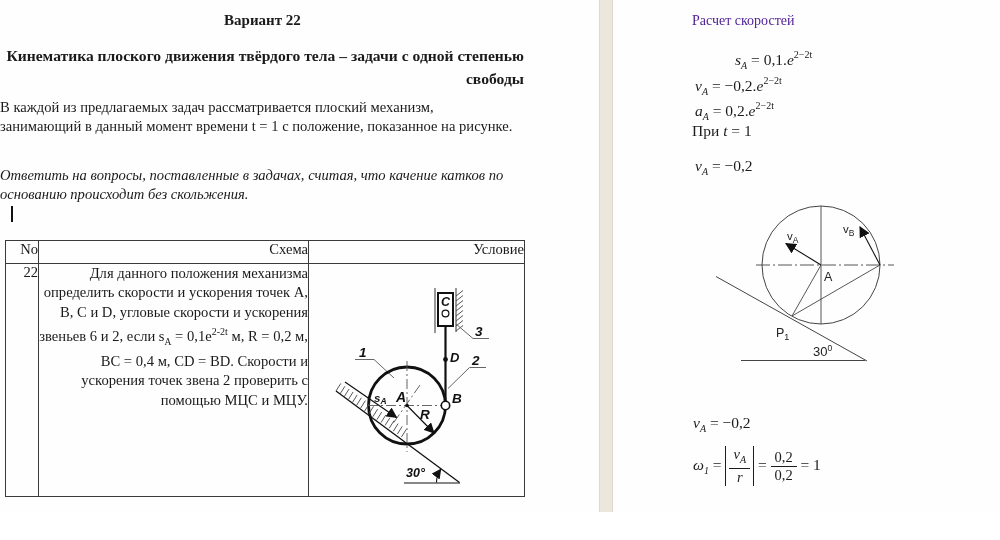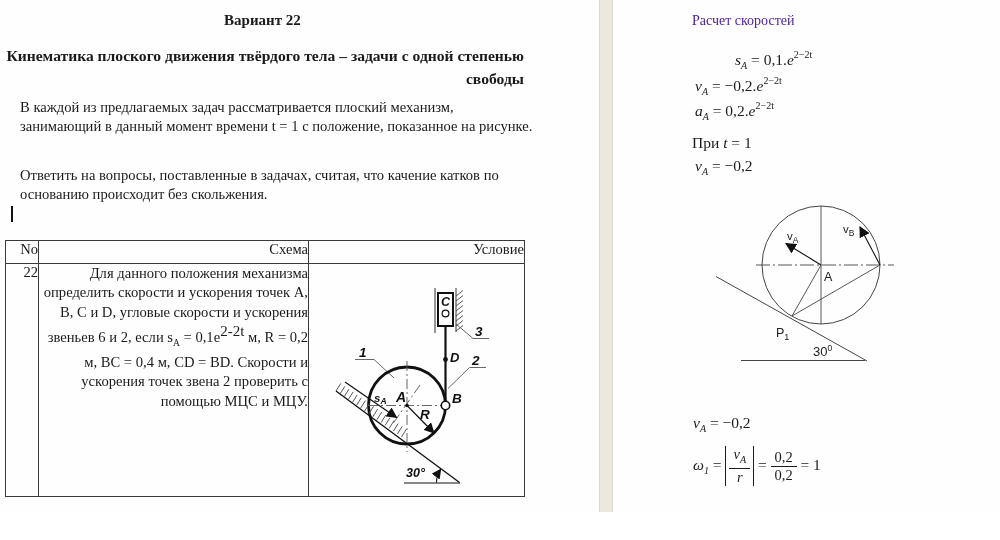--- a/index.html
+++ b/index.html
@@ -7,33 +7,33 @@
           font-family:"Liberation Serif",serif;color:#1a1a1a;}
   .page{position:absolute;top:0;height:540px;background:#fffefe;}
   .page-left{left:0;width:599px;}
   .page-right{left:613px;width:387px;}
   .divider{position:absolute;top:0;left:599px;width:14px;height:540px;background:#ebe7dc;
            border-left:1px solid #ddd8cb;border-right:1px solid #ddd8cb;box-sizing:border-box;}
   .variant{position:absolute;top:12px;left:0;width:525px;text-align:center;
            font-weight:bold;font-size:15px;}
   .doc-title{position:absolute;top:44px;left:4px;width:520px;text-align:right;
            font-weight:bold;font-size:15.6px;line-height:23px;}
-  .para{position:absolute;left:20px;width:514px;margin:0;font-size:14.6px;line-height:18.6px;}
+  .para{position:absolute;left:0;width:514px;margin:0;font-size:14.6px;line-height:18.6px;}
   .p1{top:98px;}
-  .p2{top:166px;}
+  .p2{top:166px;font-style:italic;}
   .cursor{position:absolute;left:11px;top:206px;width:1.5px;height:16px;background:#111;}
   table.task{position:absolute;left:5px;top:240px;border-collapse:collapse;table-layout:fixed;}
   table.task td,table.task th{border:1px solid #3a3a3a;font-weight:normal;font-size:14.6px;
            padding:0;vertical-align:top;box-sizing:border-box;text-align:right;}
   th.hc{height:23px;text-align:center;vertical-align:middle;}
   td.no-cell{text-align:center;padding-top:2px;}
   td.task-cell{padding:3px 4px 0 6px;line-height:19.3px;}
   td.scheme-cell{position:relative;}
   sub.tsub{font-size:9.5px;}
-  sup.tsup{font-size:15px;}
+  sup.tsup{font-size:10px;}
   
   .fx{position:absolute;white-space:nowrap;font-size:15.5px;color:#1c1c1c;}
   .head{position:absolute;font-size:14px;color:#4c1d95;}
   .it{font-style:italic;}
   .sb{font-size:10px;font-style:italic;vertical-align:-4px;}
   .sp{font-size:10px;vertical-align:7px;}
   .frac{display:inline-block;text-align:center;vertical-align:middle;font-size:14.5px;line-height:17px;}
   .frac .num{display:block;border-bottom:1px solid #1c1c1c;padding:0 4px;}
   .frac .den{display:block;padding:0 4px;}
   .abs{display:inline-block;border-left:1.2px solid #1c1c1c;border-right:1.2px solid #1c1c1c;
@@ -131,21 +131,21 @@
   </div>
 
   <div class="divider"></div>
 
   <div class="page page-right">
     <div class="head" style="left:79px;top:13px;">Расчет скоростей</div>
 
     <div class="fx" style="left:82px;top:49px;margin-left:40px;"><span class="it">s</span><span class="sb">A</span><span> = 0,1.</span><span class="it">e</span><span class="sp">2−2t</span></div>
     <div class="fx" style="left:82px;top:75px;"><span class="it">v</span><span class="sb">A</span><span> = −0,2.</span><span class="it">e</span><span class="sp">2−2t</span></div>
     <div class="fx" style="left:82px;top:100px;"><span class="it">a</span><span class="sb">A</span><span> = 0,2.</span><span class="it">e</span><span class="sp">2−2t</span></div>
-    <div class="fx" style="left:79px;top:134px;"><span>При </span><span class="it">t</span><span> = 1</span></div>
+    <div class="fx" style="left:79px;top:122px;"><span>При </span><span class="it">t</span><span> = 1</span></div>
     <div class="fx" style="left:82px;top:157px;"><span class="it">v</span><span class="sb">A</span><span> = −0,2</span></div>
 
     <svg style="position:absolute;left:87px;top:196px;width:200px;height:172px" viewBox="700 196 200 172">
       <defs>
         <marker id="ah2" viewBox="0 0 10 10" refX="9" refY="5" markerWidth="10" markerHeight="10" orient="auto-start-reverse">
           <path d="M0 0L10 5L0 10z" fill="#111"></path>
         </marker>
       </defs>
       <circle cx="821" cy="265" r="59" fill="none" stroke="#444" stroke-width="1"></circle>
       <line x1="821" y1="206" x2="821" y2="324" stroke="#444" stroke-width="0.9"></line>

